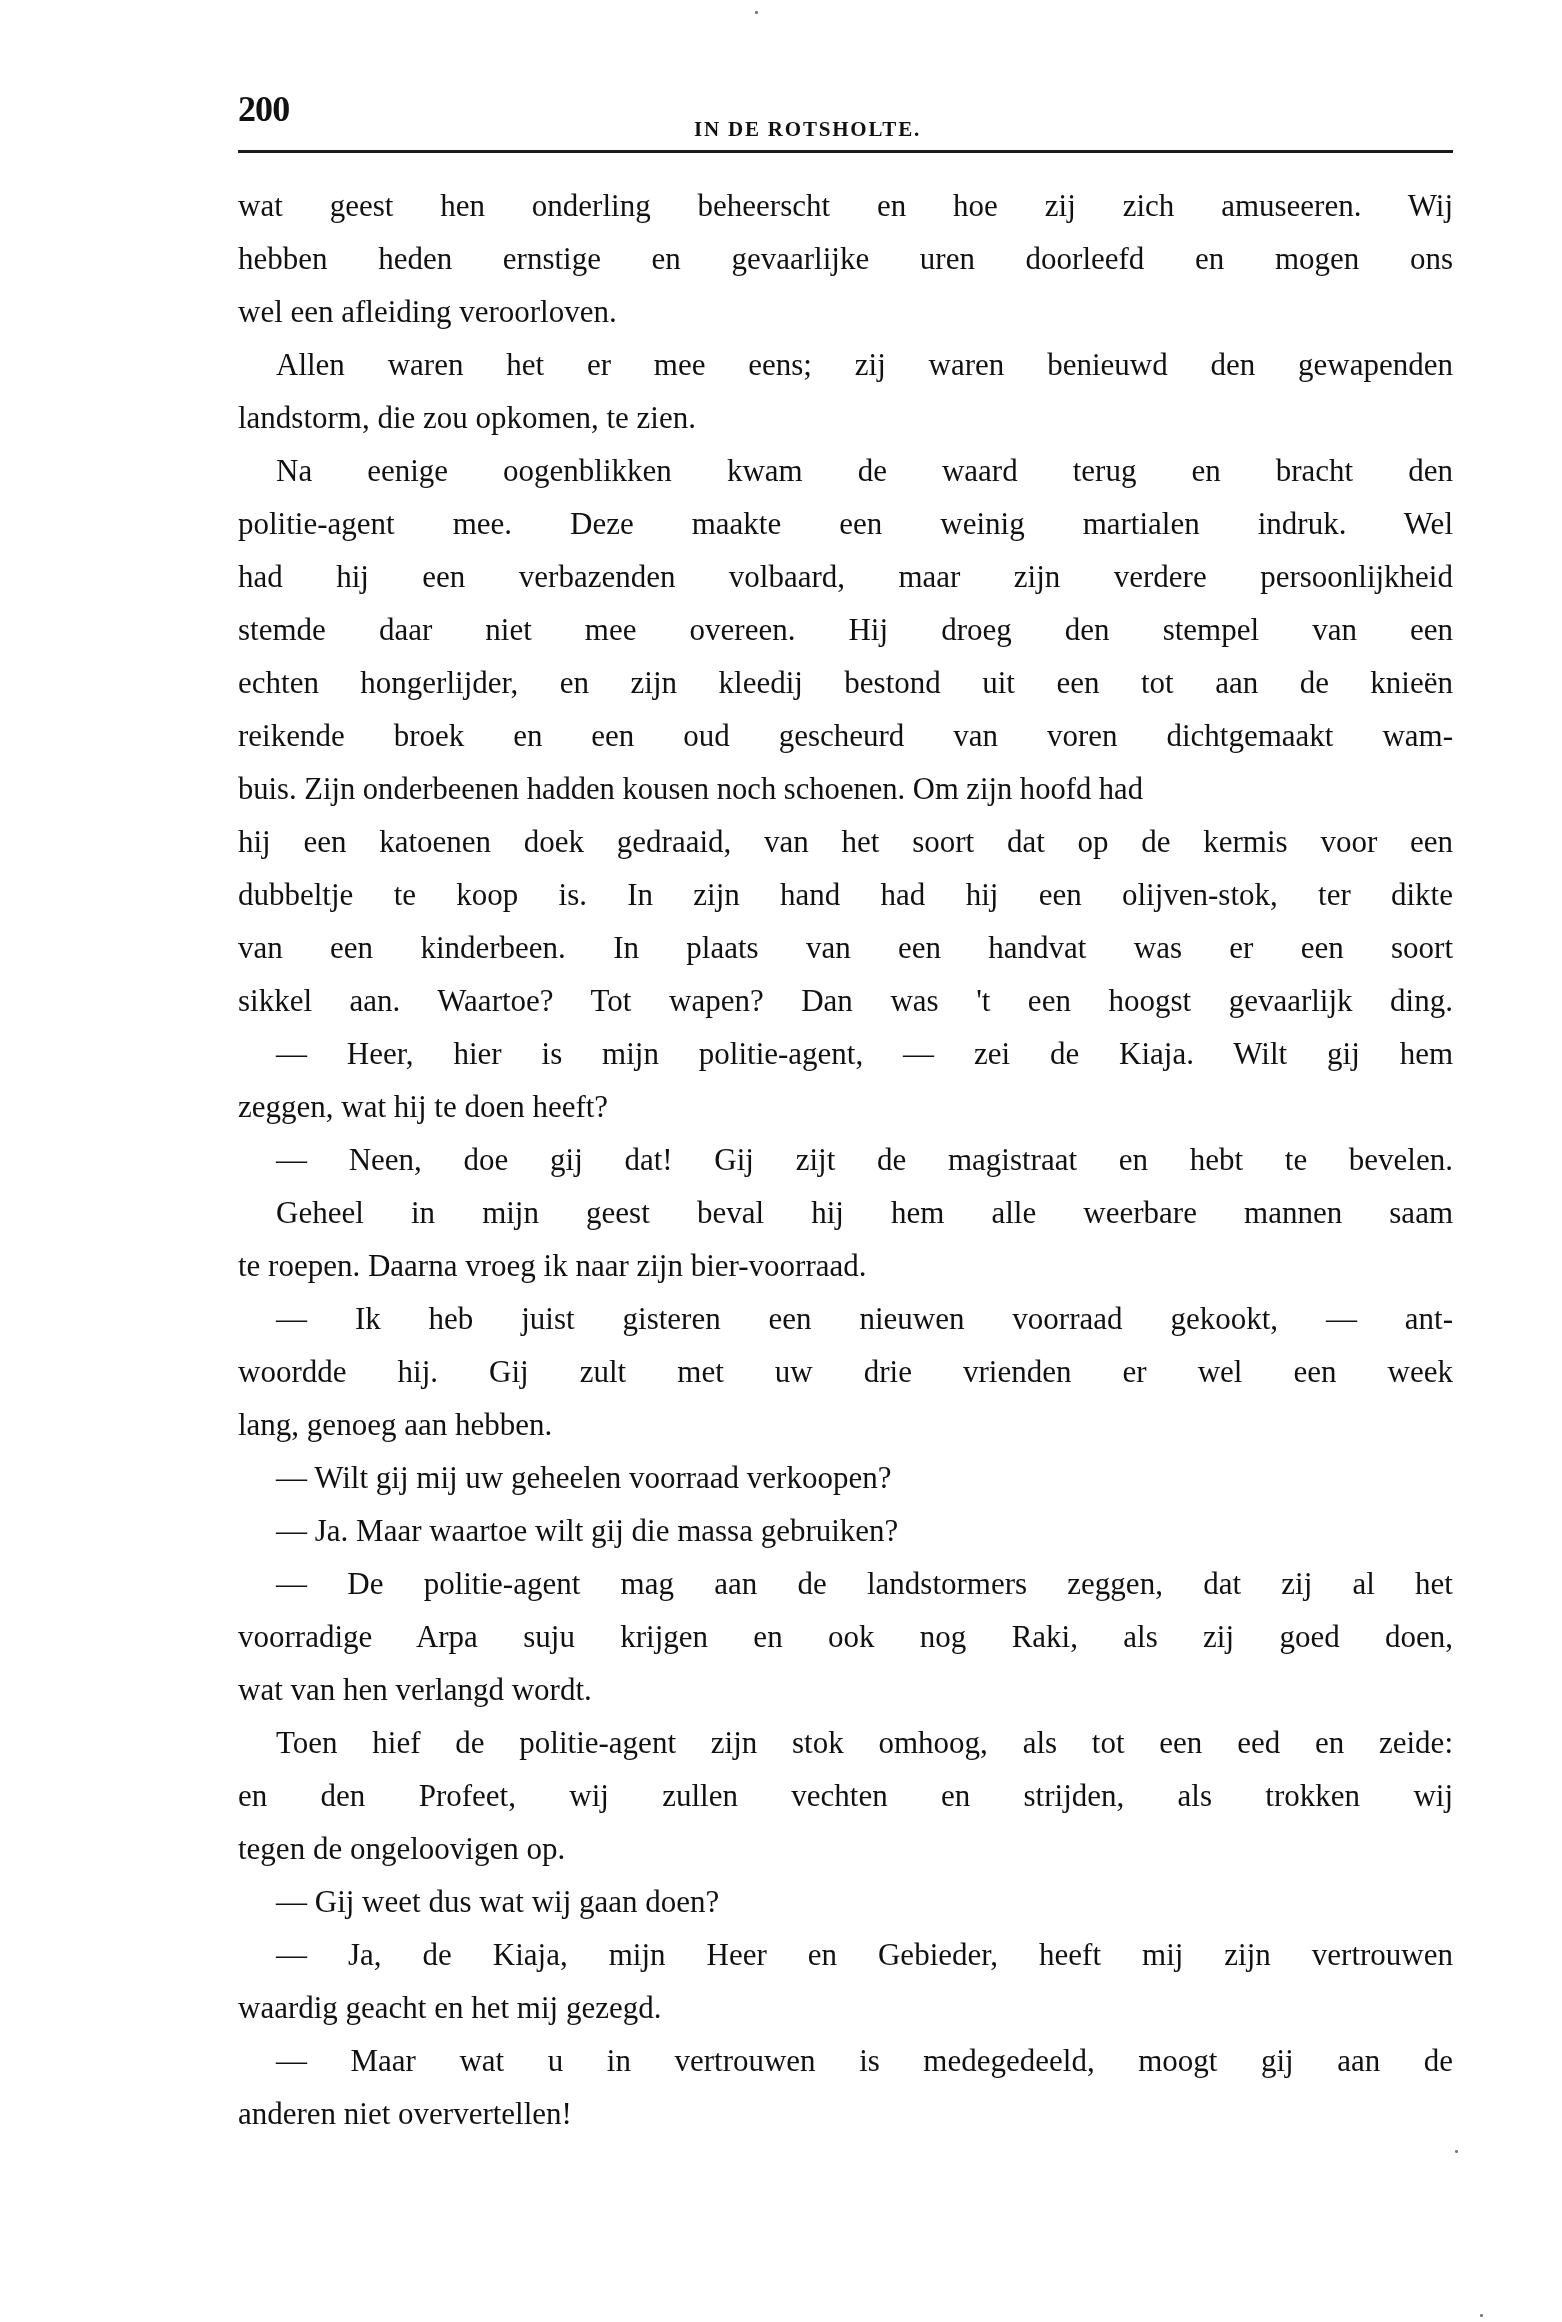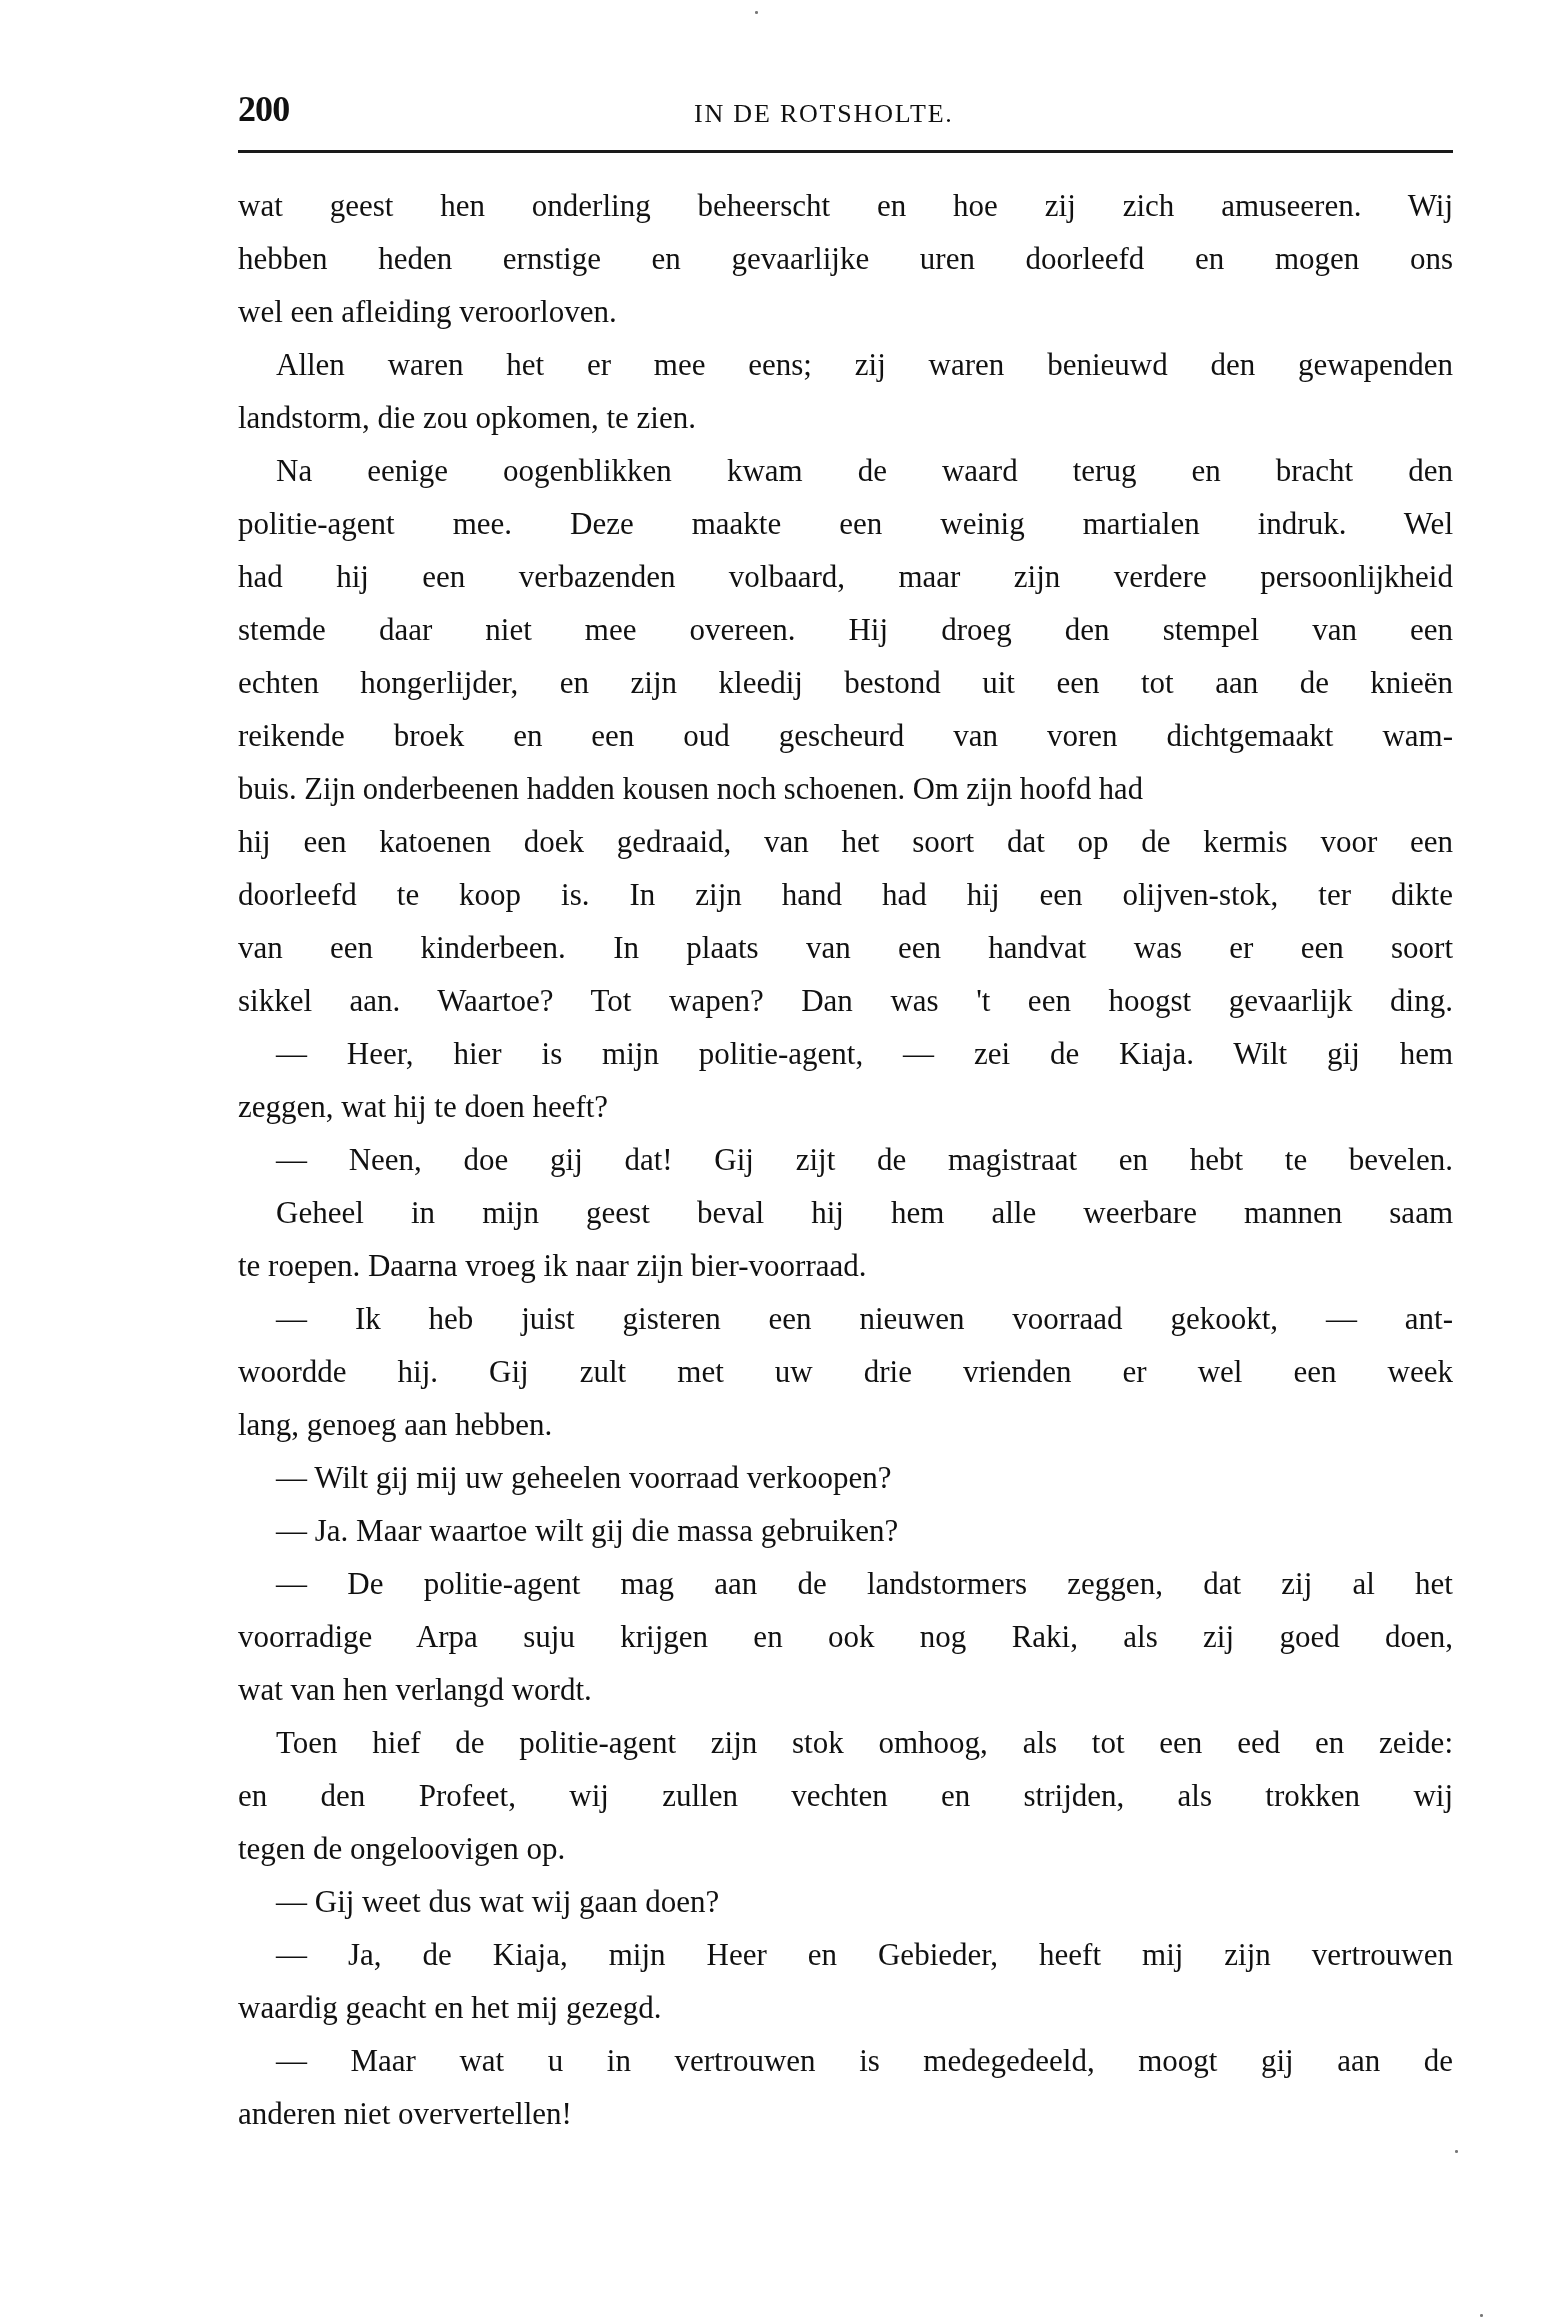--- a/index.html
+++ b/index.html
@@ -1,20 +1,20 @@
 <!DOCTYPE html>
 <html style="font-size:14.5px"><head>
 <meta charset="utf-8">
 <style>
   html, body { margin: 0; padding: 0; background: #ffffff; }
   body { width: 1563px; height: 2323px; position: relative; overflow: hidden; color: #111111; }
   .page { position: absolute; left: 0; top: 0; width: 1563px; height: 2323px; background: #ffffff; }
   .running-head { position: absolute; left: 238px; top: 89px; width: 1214px; height: 45px; }
   .page-number { position: absolute; left: 0; top: 0; font-family: "Liberation Serif", serif; font-weight: bold; font-size: 36px; line-height: 40px; letter-spacing: -0.9px; }
-  .running-title { position: absolute; left: 456px; top: 9px; font-family: "Liberation Serif", serif; font-weight: normal; font-size: 26px; line-height: 31px; letter-spacing: 1.8px; }
+  .running-title { position: absolute; left: 456px; top: 25px; font-family: "Liberation Serif", serif; font-weight: bold; font-size: 21px; line-height: 31px; letter-spacing: 1.8px; }
   .head-rule { position: absolute; left: 238px; top: 150px; width: 1215px; height: 2.7px; background: #1a1a1a; }
   .body-text { position: absolute; left: 238px; top: 179px; width: 1215px; font-family: "Liberation Serif", serif; font-weight: normal; font-size: 31px; }
   .line { display: block; height: 53px; line-height: 53px; white-space: nowrap; text-align: justify; text-align-last: justify; overflow: visible; }
   .line.indent { padding-left: 38px; }
   .line.last { text-align: left; text-align-last: left; }
   .speck { position: absolute; width: 2.7px; height: 2.7px; background: #777; border-radius: 50%; }
 </style>
 </head>
 <body>
 
@@ -32,21 +32,21 @@
       <div class="line indent" style="white-space: nowrap;"><span style="white-space: nowrap; word-spacing: 0px;">Allen waren het er mee eens; zij waren benieuwd den gewapenden</span></div>
       <div class="line last" style="white-space: nowrap;"><span style="white-space: nowrap;">landstorm, die zou opkomen, te zien.</span></div>
       <div class="line indent" style="white-space: nowrap;"><span style="white-space: nowrap; word-spacing: 0px;">Na eenige oogenblikken kwam de waard terug en bracht den</span></div>
       <div class="line" style="white-space: nowrap;"><span style="white-space: nowrap; word-spacing: 0px;">politie-agent mee. Deze maakte een weinig martialen indruk. Wel</span></div>
       <div class="line" style="white-space: nowrap;"><span style="white-space: nowrap; word-spacing: 0px;">had hij een verbazenden volbaard, maar zijn verdere persoonlijkheid</span></div>
       <div class="line" style="white-space: nowrap;"><span style="white-space: nowrap; word-spacing: 0px;">stemde daar niet mee overeen. Hij droeg den stempel van een</span></div>
       <div class="line" style="white-space: nowrap;"><span style="white-space: nowrap; word-spacing: 0px;">echten hongerlijder, en zijn kleedij bestond uit een tot aan de knieën</span></div>
       <div class="line" style="white-space: nowrap;"><span style="white-space: nowrap; word-spacing: 0px;">reikende broek en een oud gescheurd van voren dichtgemaakt wam-</span></div>
       <div class="line" style="white-space: nowrap;"><span style="white-space: nowrap; display: inline-block; transform-origin: left center; transform: scaleX(0.986092);">buis. Zijn onderbeenen hadden kousen noch schoenen. Om zijn hoofd had</span></div>
       <div class="line" style="white-space: nowrap;"><span style="white-space: nowrap; word-spacing: 0px;">hij een katoenen doek gedraaid, van het soort dat op de kermis voor een</span></div>
-      <div class="line" style="white-space: nowrap;"><span style="white-space: nowrap; word-spacing: 0px;">doorleefd te koop is. In zijn hand had hij een olijven-stok, ter dikte</span></div>
+      <div class="line" style="white-space: nowrap;"><span style="white-space: nowrap; word-spacing: 0px;">dubbeltje te koop is. In zijn hand had hij een olijven-stok, ter dikte</span></div>
       <div class="line" style="white-space: nowrap;"><span style="white-space: nowrap; word-spacing: 0px;">van een kinderbeen. In plaats van een handvat was er een soort</span></div>
       <div class="line" style="white-space: nowrap;"><span style="white-space: nowrap; word-spacing: 0px;">sikkel aan. Waartoe? Tot wapen? Dan was 't een hoogst gevaarlijk ding.</span></div>
       <div class="line indent" style="white-space: nowrap;"><span style="white-space: nowrap; word-spacing: 0px;">— Heer, hier is mijn politie-agent, — zei de Kiaja. Wilt gij hem</span></div>
       <div class="line last" style="white-space: nowrap;"><span style="white-space: nowrap;">zeggen, wat hij te doen heeft?</span></div>
       <div class="line indent" style="white-space: nowrap;"><span style="white-space: nowrap; word-spacing: 0px;">— Neen, doe gij dat! Gij zijt de magistraat en hebt te bevelen.</span></div>
       <div class="line indent" style="white-space: nowrap;"><span style="white-space: nowrap; word-spacing: 0px;">Geheel in mijn geest beval hij hem alle weerbare mannen saam</span></div>
       <div class="line last" style="white-space: nowrap;"><span style="white-space: nowrap;">te roepen. Daarna vroeg ik naar zijn bier-voorraad.</span></div>
       <div class="line indent" style="white-space: nowrap;"><span style="white-space: nowrap; word-spacing: 0px;">— Ik heb juist gisteren een nieuwen voorraad gekookt, — ant-</span></div>
       <div class="line" style="white-space: nowrap;"><span style="white-space: nowrap; word-spacing: 0px;">woordde hij. Gij zult met uw drie vrienden er wel een week</span></div>
       <div class="line last" style="white-space: nowrap;"><span style="white-space: nowrap;">lang, genoeg aan hebben.</span></div>

